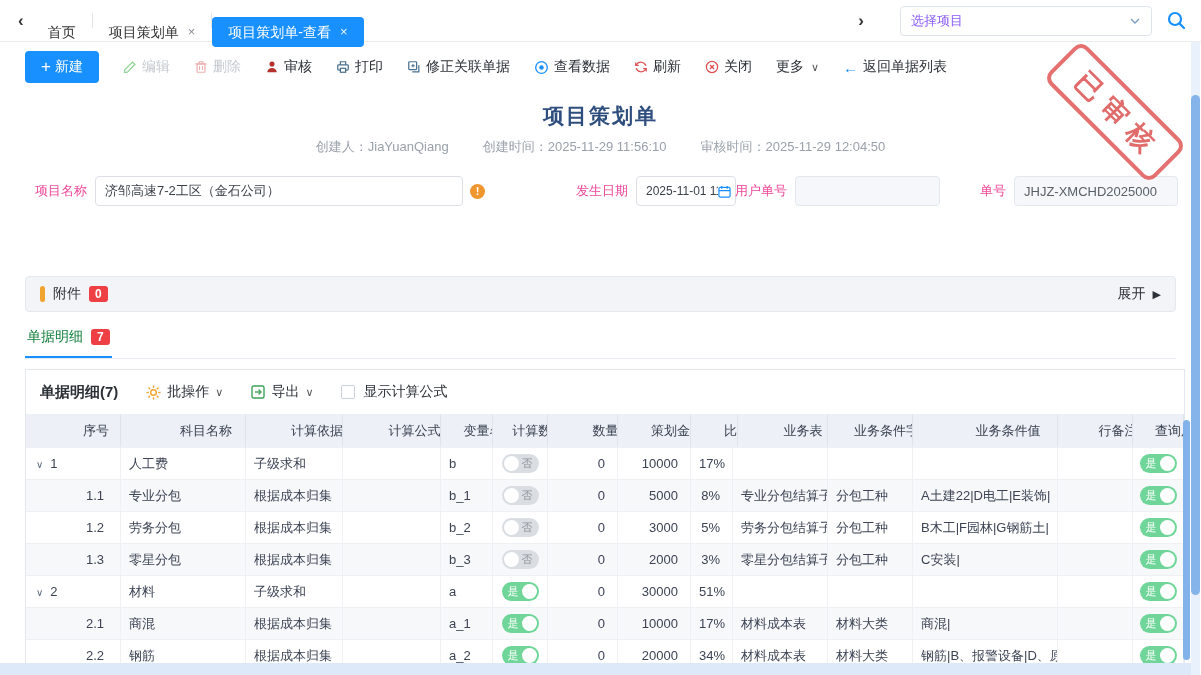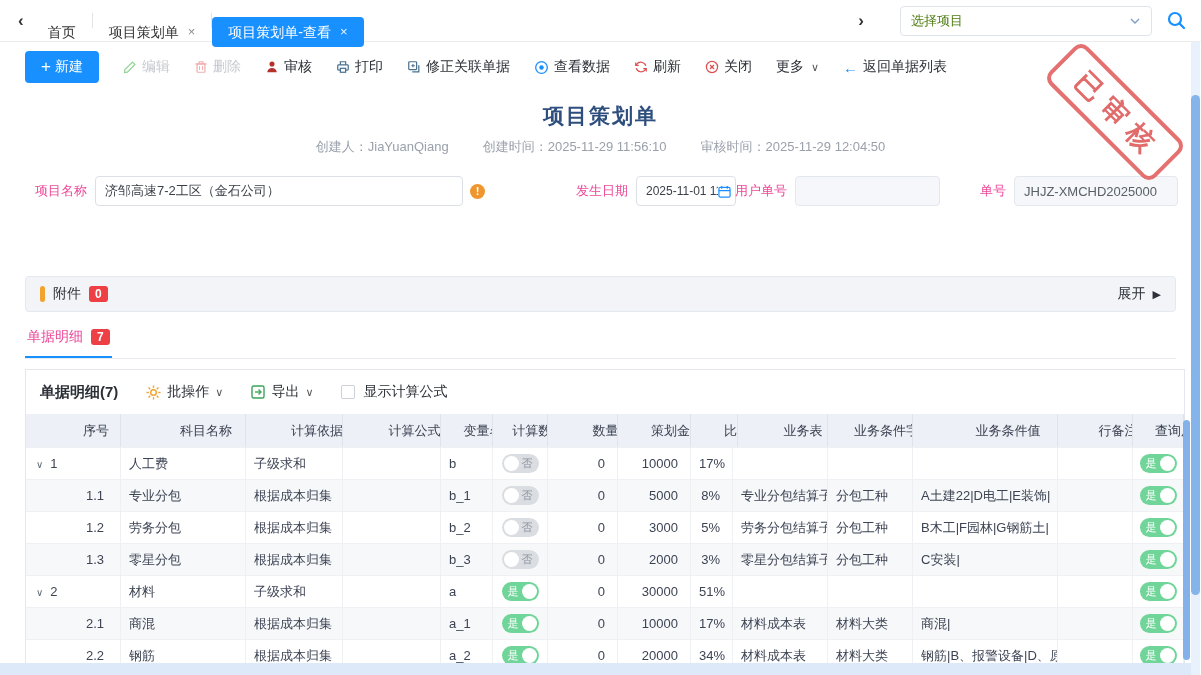--- a/index.html
+++ b/index.html
@@ -9,21 +9,21 @@
   
   .tabbar { height:42px; display:flex; align-items:center; padding:0 14px 0 10px; border-bottom:1px solid #ececec; background:#fff; }
   .nav-chev { font-size:17px; color:#333; font-weight:bold; padding:0 8px; cursor:pointer; }
   .tab { height:30px; line-height:30px; padding:0 16px; font-size:14px; color:#333; display:flex; align-items:center; gap:9px; cursor:pointer; border-radius:4px;margin-top:22px; }
   .tab .x { color:#8a8f98; font-size:13px; }
   .tab.active { background:#1890ff; color:#fff; }
   .tab.active .x { color:#eaf4ff; }
   .tab-sep { width:1px; height:15px; background:#e3e3e3; }
   .tabbar-right { margin-left:auto; display:flex; align-items:center; }
   .proj-select { width:252px; height:30px; border:1px solid #dfe4ea; border-radius:4px; display:flex; align-items:center; padding:0 10px; margin-left:28px; background:#fff; cursor:pointer; }
-  .proj-select .ph { color:#4d7c0f; font-size:13px; flex:1; }
+  .proj-select .ph { color:#8b5cf6; font-size:13px; flex:1; }
   .search-btn { margin-left:14px; cursor:pointer; display:flex; }
 
   
   .toolbar { height:50px; display:flex; align-items:center; padding:0 25px; gap:24px; background:#fff; }
   .btn-primary { background:#1890ff; color:#fff; border:none; border-radius:4px; height:32px; padding:0 16px; font-size:14px; display:flex; align-items:center; gap:4px; cursor:pointer; font-family:inherit; }
   .tbtn { background:none; border:none; font-size:14px; color:#2b2f36; display:flex; align-items:center; gap:5px; cursor:pointer; font-family:inherit; white-space:nowrap; }
   .tbtn.disabled { color:#c5c9cf; cursor:default; }
   .tbtn svg { display:block; }
   .tbtn .chev { font-size:11px; color:#555; margin-left:2px; }
 
@@ -46,21 +46,21 @@
   .attach { margin:22px 25px 0; height:36px; background:#f2f4f8; border:1px solid #e4e8ef; border-radius:4px; display:flex; align-items:center; padding:0 14px; }
   .orange-pill { width:5px; height:16px; border-radius:3px; background:#f0a32f; margin-right:8px; }
   .attach-label { font-size:14px; color:#2e3238; }
   .badge { background:#ee3f44; color:#fff; font-size:12px; font-weight:bold; border-radius:3px; padding:1px 6px; margin-left:8px; }
   .expand { margin-left:auto; font-size:14px; color:#2e3238; display:flex; align-items:center; gap:7px; cursor:pointer; }
   .expand .tri { font-size:11px; }
 
   
   .dtab-row { margin:16px 25px 0; border-bottom:1px solid #e8ebef; display:flex; }
   .dtab { display:flex; align-items:center; padding:0 2px 10px; border-bottom:2px solid #1890ff; cursor:pointer; }
-  .dtab .lbl { color:#ec4899; font-size:14px; }
+  .dtab .lbl { color:#15803d; font-size:14px; }
 
   
   .card { margin:10px 25px 0; border:1px solid #e4e7ed; border-bottom:none; width:1160px; }
   .card-toolbar { height:44px; display:flex; align-items:center; padding:0 14px; gap:28px; }
   .card-title { font-size:15px; font-weight:bold; color:#2b2f36; }
   .drop { display:flex; align-items:center; gap:6px; font-size:14px; color:#2b2f36; cursor:pointer; }
   .drop .chev { font-size:11px; color:#555; }
   .cbx-wrap { display:flex; align-items:center; gap:8px; font-size:14px; color:#2b2f36; cursor:pointer; }
   .cbx { width:14px; height:14px; border:1px solid #ccd1d9; border-radius:2px; background:#fff; }
 

